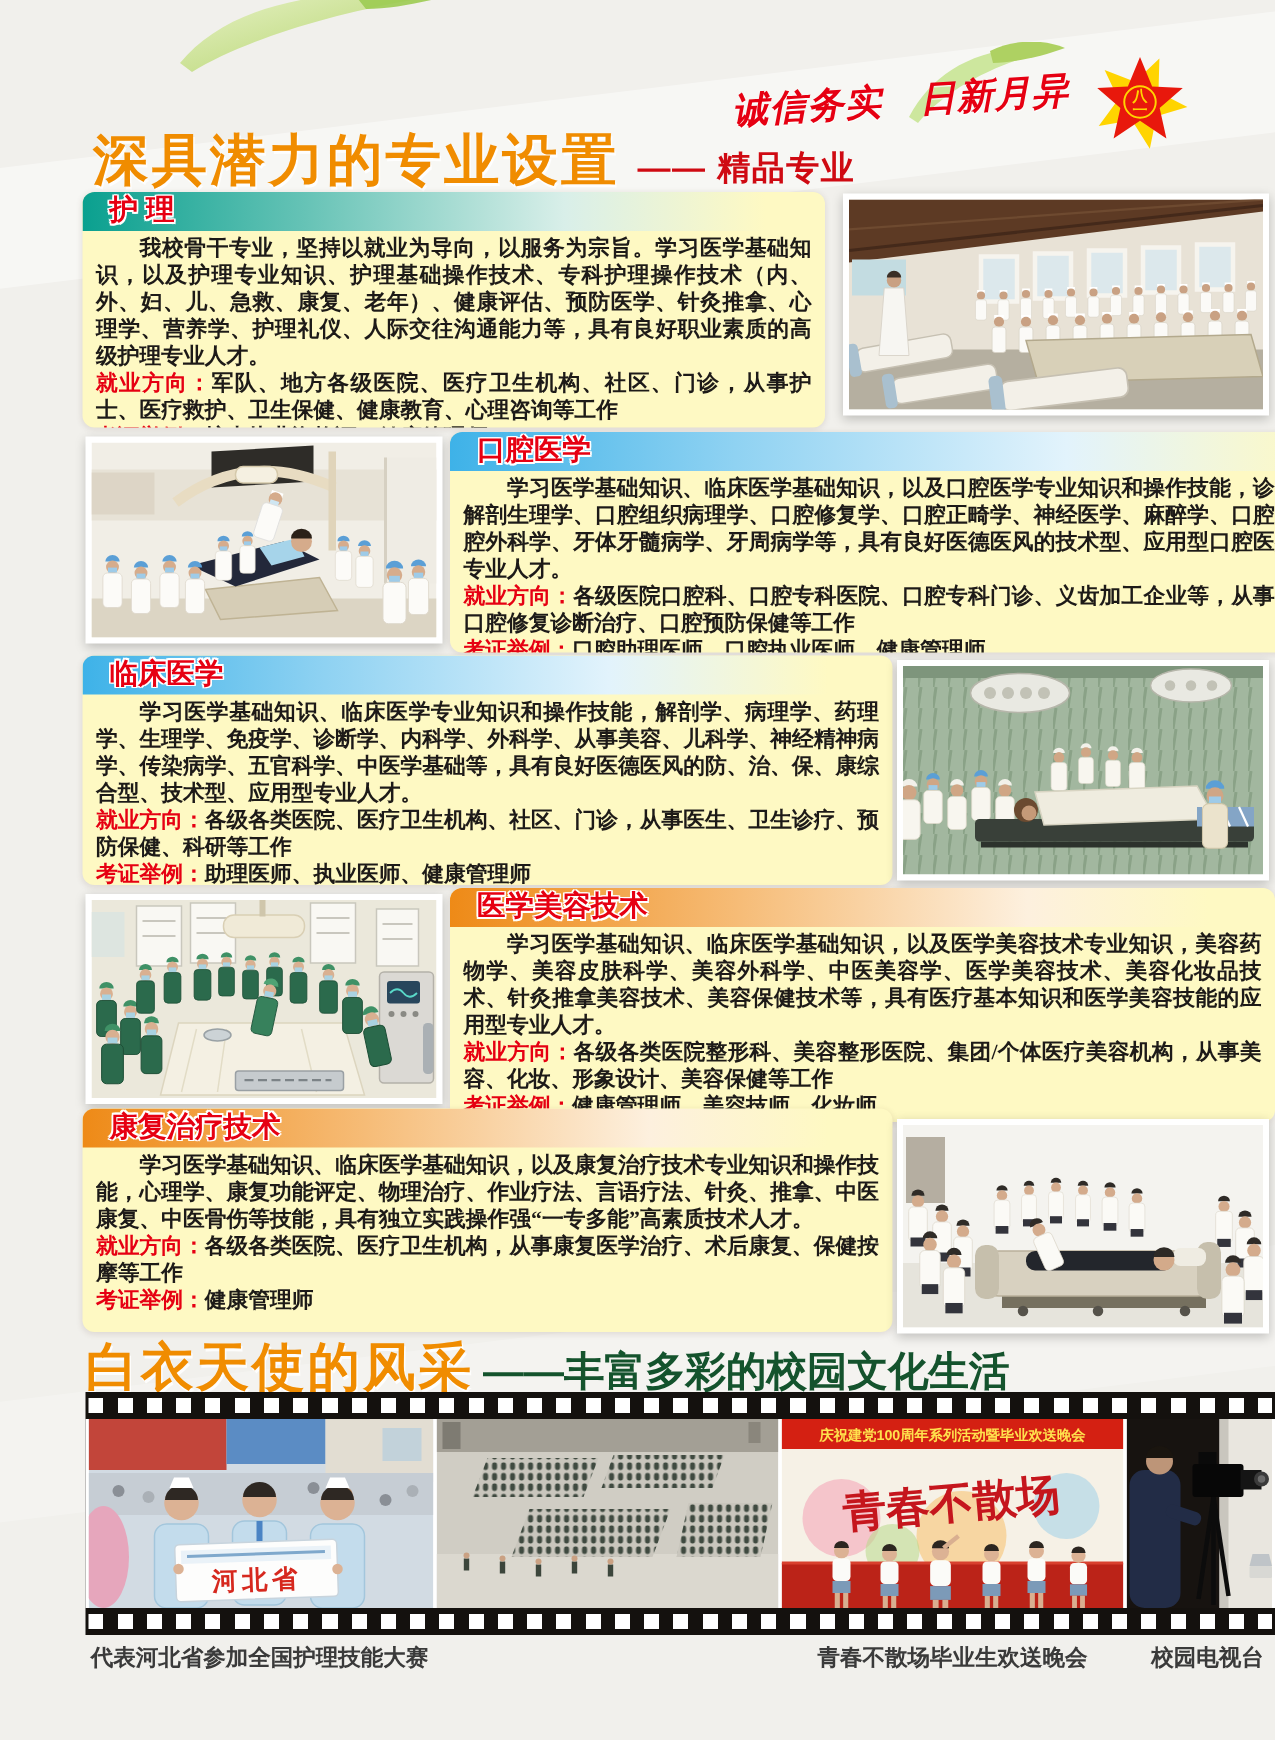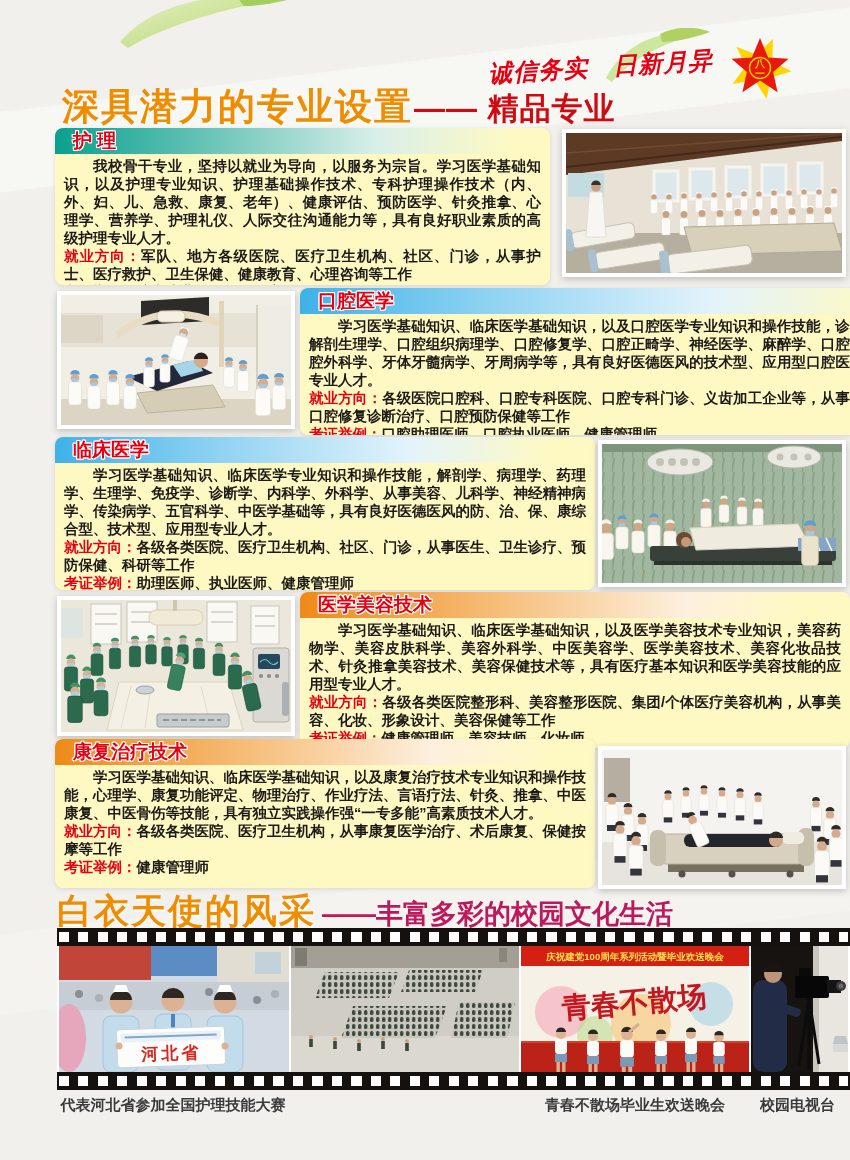--- a/index.html
+++ b/index.html
@@ -3,33 +3,33 @@
 <meta charset="utf-8">
 <style>
   html,body{margin:0;padding:0;}
   body{font-family:"Liberation Sans","DejaVu Sans",sans-serif;}
   .page{position:relative;width:850px;height:1160px;background:#f1f0ec;overflow:hidden;}
   .stripe{position:absolute;width:1500px;height:80px;background:rgba(255,255,255,.45);transform:rotate(-7deg);pointer-events:none;}
   
   .slogan{position:absolute;left:488px;top:50px;width:260px;color:#e60012;font-size:24px;font-weight:800;font-style:italic;transform:rotate(-3.5deg);white-space:pre;letter-spacing:1px;text-shadow:0 1px 0 rgba(255,255,255,.7);}
   .main-title-row{position:absolute;left:62px;top:82px;white-space:nowrap;}
   .t-orange{color:#f08c00;font-size:37px;font-weight:800;letter-spacing:2px;text-shadow:1px 2px 0 rgba(255,255,255,.85);}
-  .t-red{color:#cf0a12;font-size:31px;font-weight:800;margin-left:1px;letter-spacing:1px;}
+  .t-red{color:#cf0a12;font-size:22px;font-weight:800;margin-left:12px;letter-spacing:1px;}
   .gal-title-row{position:absolute;left:57px;top:888px;white-space:nowrap;}
   .t-orange2{color:#f08c00;font-size:35px;font-weight:800;letter-spacing:2px;text-shadow:1px 2px 0 rgba(255,255,255,.85);}
-  .t-red2{color:#be185d;font-size:27px;font-weight:800;margin-left:6px;}
+  .t-red2{color:#14532d;font-size:27px;font-weight:800;margin-left:6px;}
   
   .sec{position:absolute;background:#fef9c3;border-radius:8px;box-shadow:0 1px 4px rgba(90,60,40,.14);overflow:hidden;}
   .sec-header{height:26px;line-height:26px;border-radius:6px 0 0 0;margin-bottom:3px;}
   .h-teal{background:linear-gradient(90deg,#0aa08f 0%,#66c3b6 30%,#d9efe9 65%,rgba(255,255,255,0) 92%);}
   .h-blue{background:linear-gradient(90deg,#3eb2e8 0%,#8fd2f2 30%,#e2f3fc 65%,rgba(255,255,255,0) 92%);}
   .h-orange{background:linear-gradient(90deg,#ee8a17 0%,#f6bc77 35%,#fdf0de 70%,rgba(255,255,255,0) 92%);}
   .sec-title{display:inline-block;padding-left:18px;font-size:19px;font-weight:800;color:#e60012;
     text-shadow:1px 0 #fff,-1px 0 #fff,0 1px #fff,0 -1px #fff,1px 1px #fff,-1px -1px #fff,1px -1px #fff,-1px 1px #fff;}
-  .sec .txt{padding:0 9px;}
+  .sec .txt{padding:0 9px;font-family:Liberation Serif, serif;}
   .bd{margin:0;font-size:14.5px;line-height:18px;color:#1d1a18;text-align:justify;text-indent:2em;font-weight:600;}
   .ln{margin:0;font-size:14.5px;line-height:18px;color:#1d1a18;text-align:justify;font-weight:600;}
   .lab{color:#e60012;font-weight:800;}
   
   .pframe{position:absolute;background:#fff;padding:4px;box-shadow:0 2px 7px rgba(0,0,0,.22);}
   .pframe svg{display:block;}
   
   .filmstrip{position:absolute;left:57px;top:928px;width:793px;height:162px;background:#14110e;}
   .sprocket{height:10px;margin:4px 2px;background:repeating-linear-gradient(90deg,#fff 0 10px,rgba(0,0,0,0) 10px 19.5px);}
   .strip-photos{display:flex;height:126px;background:#fff;gap:2px;padding:0 2px;}
@@ -586,16 +586,16 @@
           </g>
         </svg>
       </div>
     </div>
     <div class="sprocket"></div>
   </div>
 
   <div class="captions">
     <div class="cap" style="left:57px;width:232px;">代表河北省参加全国护理技能大赛</div>
     <div class="cap" style="left:521px;width:228px;">青春不散场毕业生欢送晚会</div>
-    <div class="cap" style="left:760px;width:90px;text-align:left;">校园电视台</div>
+    <div class="cap" style="left:760px;width:90px;text-align:center;">校园电视台</div>
   </div>
 
 </div>
 
 </body></html>

